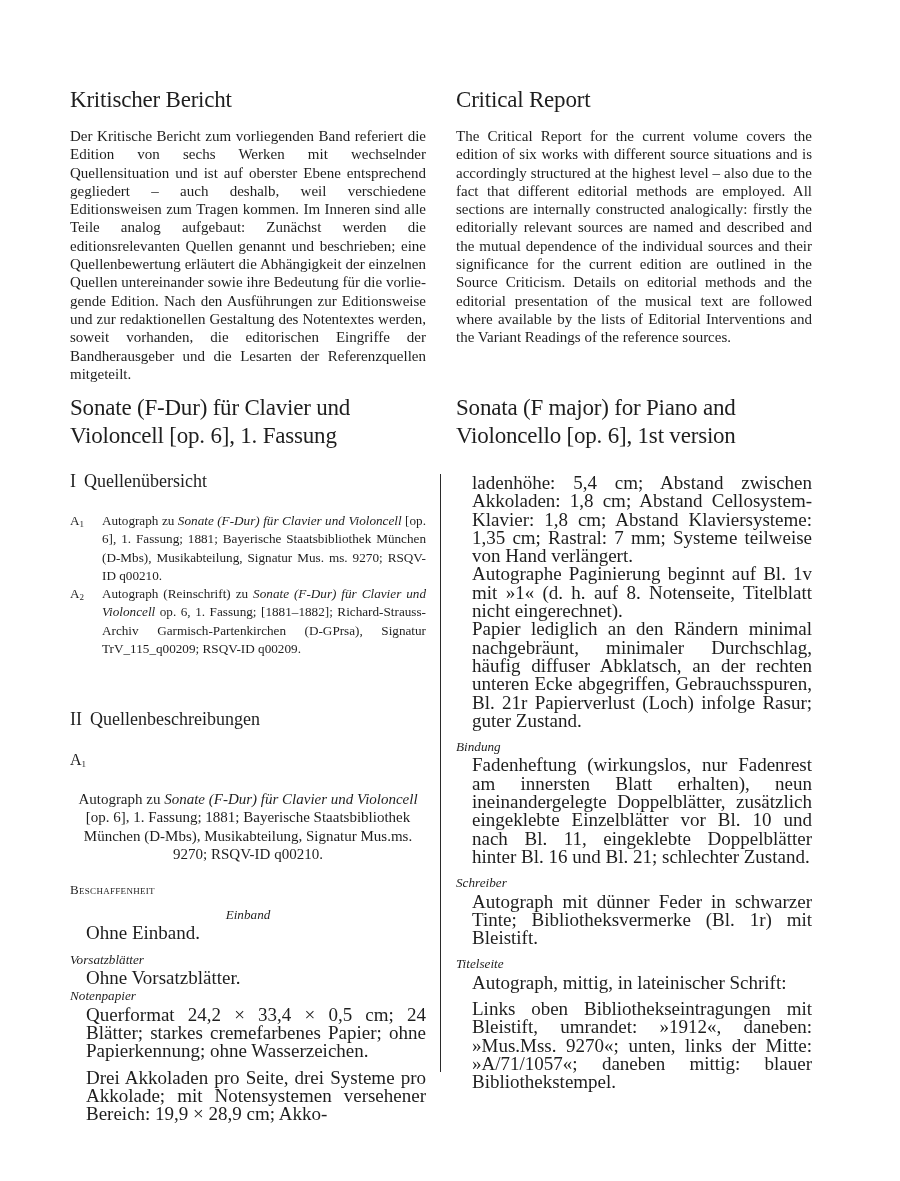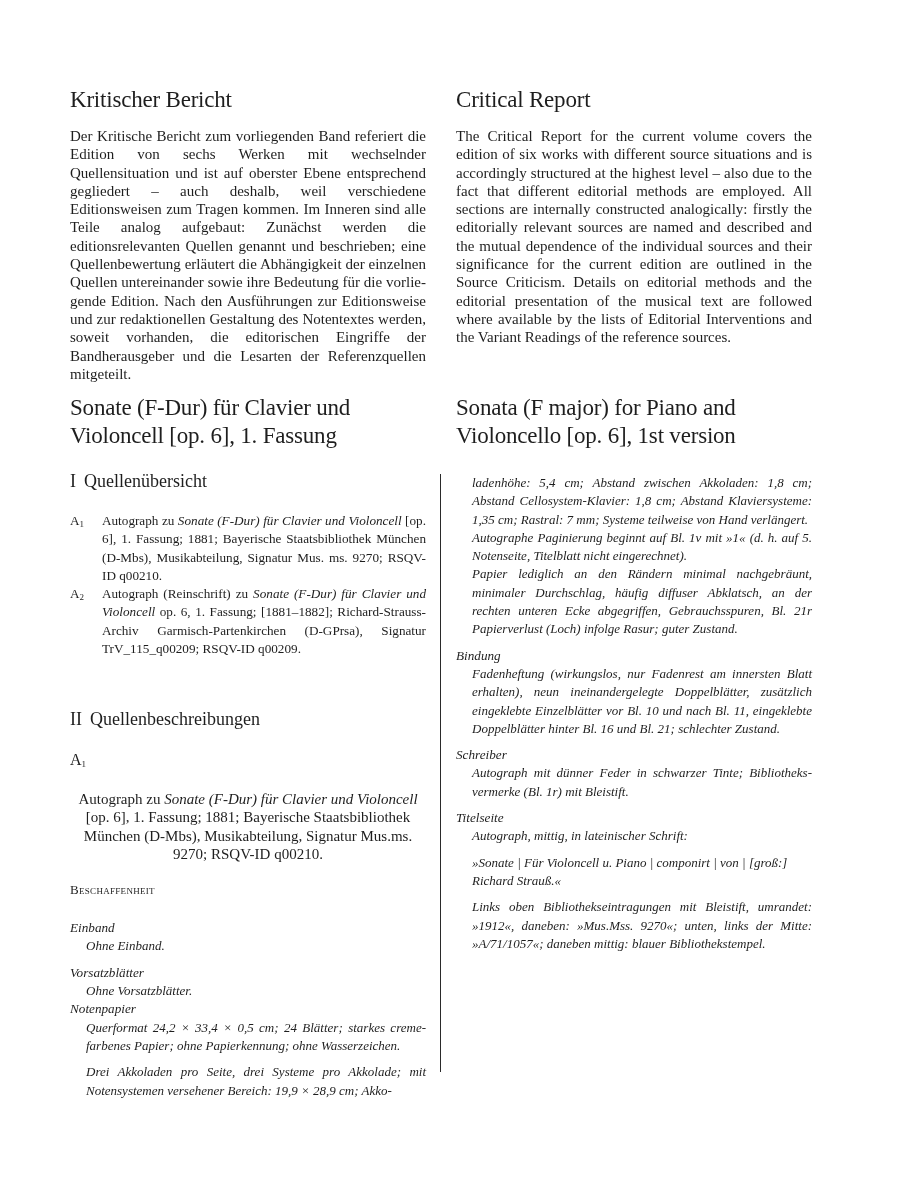--- a/index.html
+++ b/index.html
@@ -16,21 +16,21 @@
     .h2 { font-size: 18px; line-height: 22px; margin: 0; font-weight: normal; }
     .h2 .num { display: inline-block; margin-right: 8px; }
     .src-list { margin: 0; padding: 0; list-style: none; }
     .src-item { display: flex; font-size: 13.2px; line-height: 18.3px; text-align: justify; }
     .src-item .sig { width: 32px; flex: 0 0 32px; }
     .src-item .txt { flex: 1; }
     sub { font-size: 9px; vertical-align: -2px; line-height: 0; }
     .sig-heading { font-size: 16px; line-height: 20px; margin: 0; }
     .smallcaps { font-variant: small-caps; font-size: 13px; line-height: 18px; letter-spacing: 0.3px; margin: 0; }
     .field-label { font-style: italic; font-size: 13.2px; line-height: 18.3px; margin: 0; }
-    .field-body { font-size: 13px; line-height: 18.3px; padding-left: 16px; margin: 0; text-align: justify; font-style: italic; }
+    .field-body { font-size: 19px; line-height: 18.3px; padding-left: 16px; margin: 0; text-align: justify; }
     .rule { position: absolute; left: 440px; top: 474px; width: 1px; height: 598px; background: #2a2a2a; }
     i { font-style: italic; }
   </style>
 </head>
 <body>
 
 <div class="col left" style="top:86px;">
   <h1 class="h1">Kritischer Bericht</h1>
   <p class="body-text" style="margin-top:13px;">Der Kritische Bericht zum vorliegenden Band referiert die Edition von sechs Werken mit wechselnder Quellensituation und ist auf oberster Ebene entsprechend gegliedert – auch des­halb, weil verschiedene Editionsweisen zum Tragen kommen. Im Inneren sind alle Teile analog aufgebaut: Zunächst werden die editionsrelevanten Quellen genannt und beschrieben; eine Quellenbewertung erläutert die Abhängigkeit der einzelnen Quellen untereinander sowie ihre Bedeutung für die vorlie­gende Edition. Nach den Ausführungen zur Editionsweise und zur redaktionellen Gestaltung des Notentextes werden, soweit vorhanden, die editorischen Eingriffe der Bandherausgeber und die Lesarten der Referenzquellen mitgeteilt.</p>
 </div>
@@ -68,42 +68,41 @@
 
 <div class="col left" style="top:708px;">
   <h2 class="h2">
     <span class="num">II</span><span>Quellenbeschreibungen</span>
   </h2>
   <div class="sig-heading" style="margin-top:20px;"><span>A</span><sub>1</sub></div>
   <p class="body-text" style="margin-top:20px; text-align:center;"><span>Autograph zu </span><i>Sonate (F-Dur) für Clavier und Violoncell</i><span> [op. 6], 1. Fassung; 1881; Bayerische Staatsbibliothek München (D-Mbs), Musikabteilung, Signatur Mus.ms. 9270; RSQV-ID q00210.</span></p>
 
   <p class="smallcaps" style="margin-top:18px;">Beschaffenheit</p>
 
-  <p class="field-label" style="margin-top:20px;">Einband</p>
+  <p class="field-label" style="margin-top:7px;text-align:center;">Einband</p>
   <p class="field-body">Ohne Einband.</p>
 
   <p class="field-label" style="margin-top:8px;">Vorsatzblätter</p>
   <p class="field-body">Ohne Vorsatzblätter.</p>
 
   <p class="field-label" style="">Notenpapier</p>
   <p class="field-body">Querformat 24,2 × 33,4 × 0,5 cm; 24 Blätter; starkes creme­farbenes Papier; ohne Papierkennung; ohne Wasserzeichen.</p>
   <p class="field-body" style="margin-top:8px;">Drei Akkoladen pro Seite, drei Systeme pro Akkolade; mit Notensystemen versehener Bereich: 19,9 × 28,9 cm; Akko-</p>
 </div>
 
 <div class="rule"></div>
 
 <div class="col right" style="top:474px;">
   <p class="field-body">ladenhöhe: 5,4 cm; Abstand zwischen Akkoladen: 1,8 cm; Abstand Cellosystem-Klavier: 1,8 cm; Abstand Klaviersys­teme: 1,35 cm; Rastral: 7 mm; Systeme teilweise von Hand verlängert.</p>
-  <p class="field-body">Autographe Paginierung beginnt auf Bl. 1v mit »1« (d. h. auf 5. Notenseite, Titelblatt nicht eingerechnet).</p>
+  <p class="field-body">Autographe Paginierung beginnt auf Bl. 1v mit »1« (d. h. auf 8. Notenseite, Titelblatt nicht eingerechnet).</p>
   <p class="field-body">Papier lediglich an den Rändern minimal nachgebräunt, minimaler Durchschlag, häufig diffuser Abklatsch, an der rechten unteren Ecke abgegriffen, Gebrauchsspuren, Bl. 21r Papierverlust (Loch) infolge Rasur; guter Zustand.</p>
 
   <p class="field-label" style="margin-top:8px;">Bindung</p>
   <p class="field-body">Fadenheftung (wirkungslos, nur Fadenrest am innersten Blatt erhalten), neun ineinandergelegte Doppelblätter, zu­sätzlich eingeklebte Einzelblätter vor Bl. 10 und nach Bl. 11, eingeklebte Doppelblätter hinter Bl. 16 und Bl. 21; schlechter Zustand.</p>
 
 
   <p class="field-label" style="margin-top:8px;">Schreiber</p>
   <p class="field-body">Autograph mit dünner Feder in schwarzer Tinte; Bibliotheks­vermerke (Bl. 1r) mit Bleistift.</p>
 
   <p class="field-label" style="margin-top:8px;">Titelseite</p>
   <p class="field-body">Autograph, mittig, in lateinischer Schrift:</p>
-  <p class="field-body" style="margin-top:8px; text-align:left;">»Sonate | Für Violoncell u. Piano | componirt | von | [groß:] Richard Strauß.«</p>
   <p class="field-body" style="margin-top:8px;">Links oben Bibliothekseintragungen mit Bleistift, umrandet: »1912«, daneben: »Mus.Mss. 9270«; unten, links der Mitte: »A/71/1057«; daneben mittig: blauer Bibliothekstempel.</p>
 </div>
 
 </body></html>

